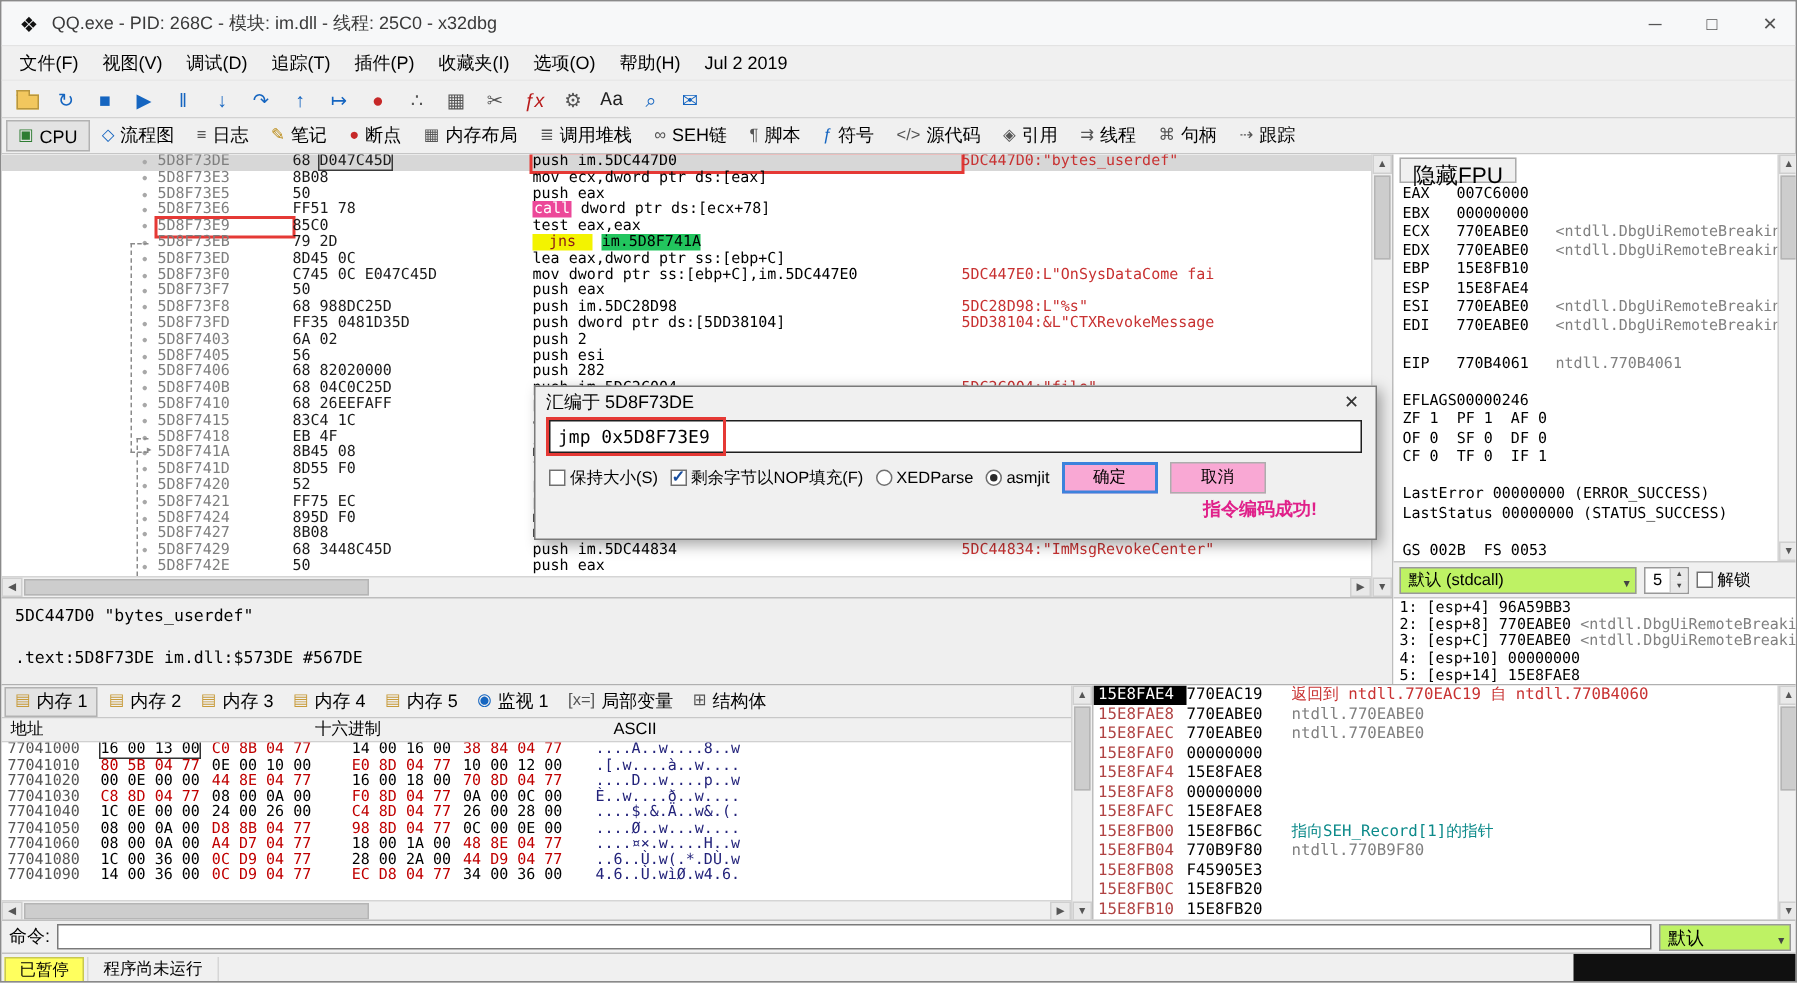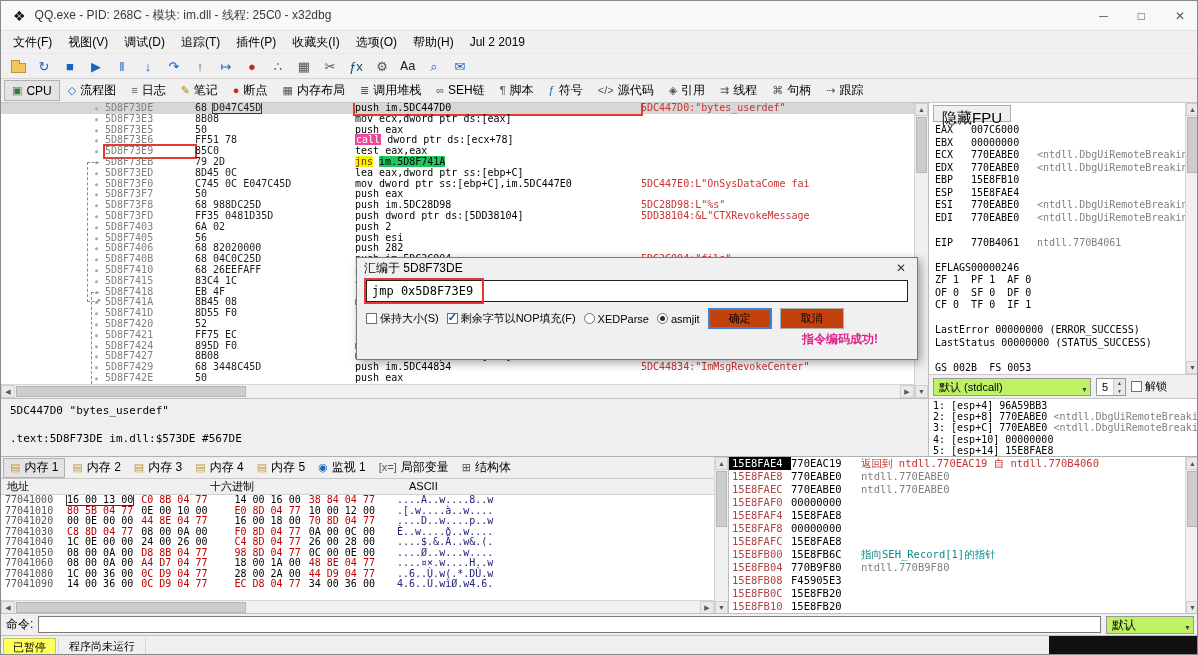--- a/index.html
+++ b/index.html
@@ -32,21 +32,21 @@
   #disasm{position:absolute;left:0;top:0;width:913px;height:281px;background:#fff;overflow:hidden}
   #disasm-rows{position:relative;width:100%;height:100%;font-family:"DejaVu Sans Mono",monospace;font-size:10px}
   .drow{display:flex;height:10.8px;line-height:10.8px;white-space:pre}
   .drow.sel{background:#d7d7d7}
   .gut{flex:0 0 104px;text-align:right;padding-right:7px;color:#a8a8a8;font-size:5px;line-height:10.8px}
   .daddr{flex:0 0 90px;color:#7f7f7f}
   .dbytes{flex:0 0 160px;color:#1c1c1c}
   .dinstr{flex:0 0 286px;color:#000}
   .dcmt{color:#c83232}
   .mn.call{background:#ec4899;color:#fff;padding:0 1px}
-  .mn.jcc{background:#f3f300;color:#8b1a1a;padding:0 0}
+  .mn.jcc{background:#f3f300;color:#8b1a1a;padding:0 11px}
   .jccop{background:#22c55e}
   .redbox{outline:2px solid #e53935}
   .bytebox{outline:1px solid #3a3a3a}
   .jline{position:absolute;pointer-events:none;border-left:1px dashed #8a8a8a}
   .jl1{left:86px;top:59px;width:12px;height:140px;border-top:1px dashed #8a8a8a;border-bottom:1px dashed #8a8a8a}
   .jl2{left:90px;top:189px;width:8px;height:92px;border-top:1px dashed #8a8a8a}
   .jarrow{position:absolute;left:96px;top:193px;font-size:8px;color:#8a8a8a;line-height:1}
 
   
   .hscroll{display:flex;align-items:center;background:#f0f0f0;border-top:1px solid #d5d5d5}
@@ -141,21 +141,21 @@
           box-shadow:3px 3px 9px rgba(0,0,0,.35);z-index:50;font-size:12px}
   .dlg-title{height:20px;display:flex;align-items:center;padding:0 7px}
   .dlg-close{margin-left:auto;padding:0 4px;color:#333}
   .dlg-body{padding:2px 9px}
   .inwrap{position:relative;height:22px}
   #asm-input{width:100%;height:22px;border:1px solid #1f1f1f;background:#fff;
              font-family:"DejaVu Sans Mono",monospace;font-size:12px;padding:0 5px}
   .inbox{position:absolute;left:-2px;top:-2px;width:120px;height:26px;border:2px solid #e53935;pointer-events:none}
   .dlg-controls{display:flex;align-items:center;gap:8px;margin-top:6px;font-size:11px;white-space:nowrap}
   .dlg-controls label{display:flex;align-items:center;gap:3px}
-  .btn{min-width:64px;height:21px;background:#c2410c;border:1px solid #adadad;font-size:11px;line-height:19px;text-align:center;padding:0 9px}
+  .btn{min-width:64px;height:21px;background:#f9a8d4;border:1px solid #adadad;font-size:11px;line-height:19px;text-align:center;padding:0 9px}
   .btn.default{border:2px solid #3c82dc;line-height:17px}
   .dlg-status{text-align:right;padding-right:30px;margin-top:2px;font-weight:bold;color:#e0218a}
 </style>
 </head>
 <body>
 
 <div id="app">
 
   <div class="titlebar">
     <span class="app-icon">❖</span>
@@ -212,21 +212,21 @@
       <div class="tbtn">
         <span class="tglyph" style="color: rgb(85, 85, 85);">∴</span>
       </div>
       <div class="tbtn">
         <span class="tglyph" style="color: rgb(85, 85, 85);">▦</span>
       </div>
       <div class="tbtn">
         <span class="tglyph" style="color: rgb(85, 85, 85);">✂</span>
       </div>
       <div class="tbtn">
-        <span class="tglyph" style="color: #0c4a6e;">ƒx</span>
+        <span class="tglyph" style="color: #b91c1c; font-style: italic;">ƒx</span>
       </div>
       <div class="tbtn">
         <span class="tglyph" style="color: rgb(85, 85, 85);">⚙</span>
       </div>
       <div class="tbtn">
         <span class="tglyph" style="color: rgb(34, 34, 34); font-family: Liberation Mono, monospace;">Aa</span>
       </div>
       <div class="tbtn">
         <span class="tglyph" style="color: rgb(21, 101, 192);">⌕</span>
       </div>

